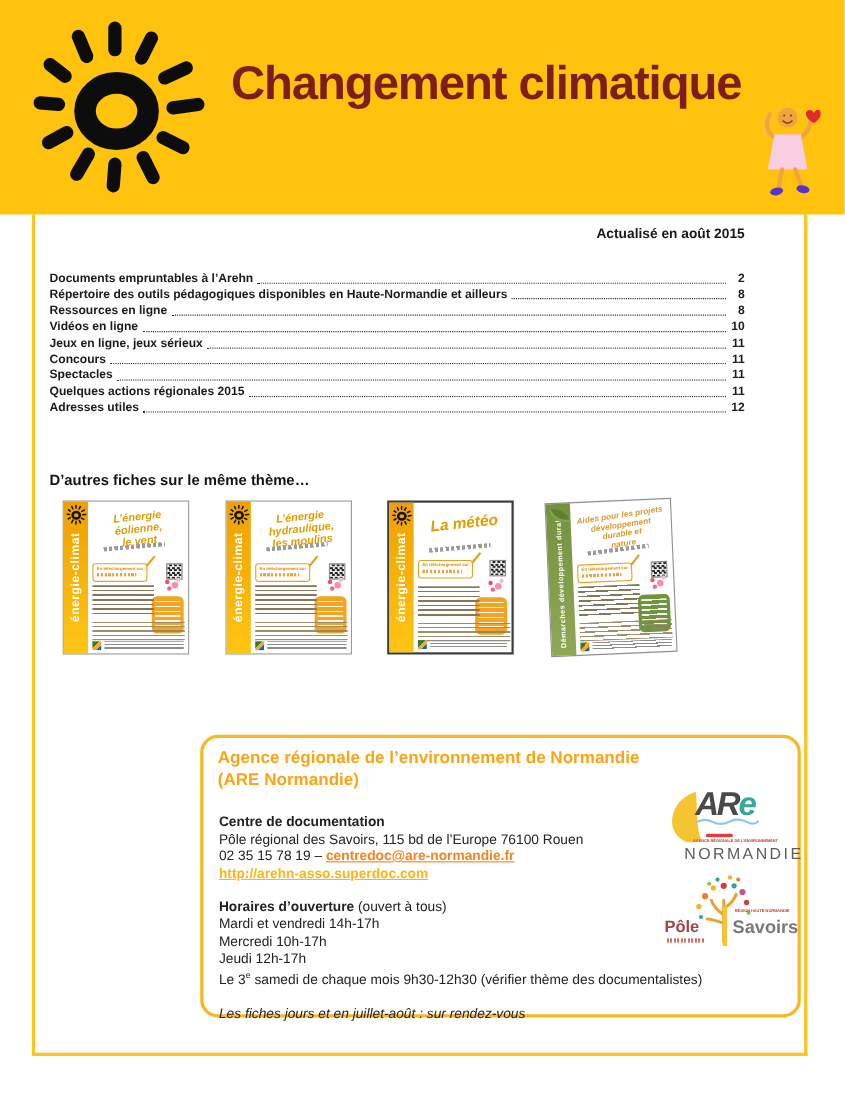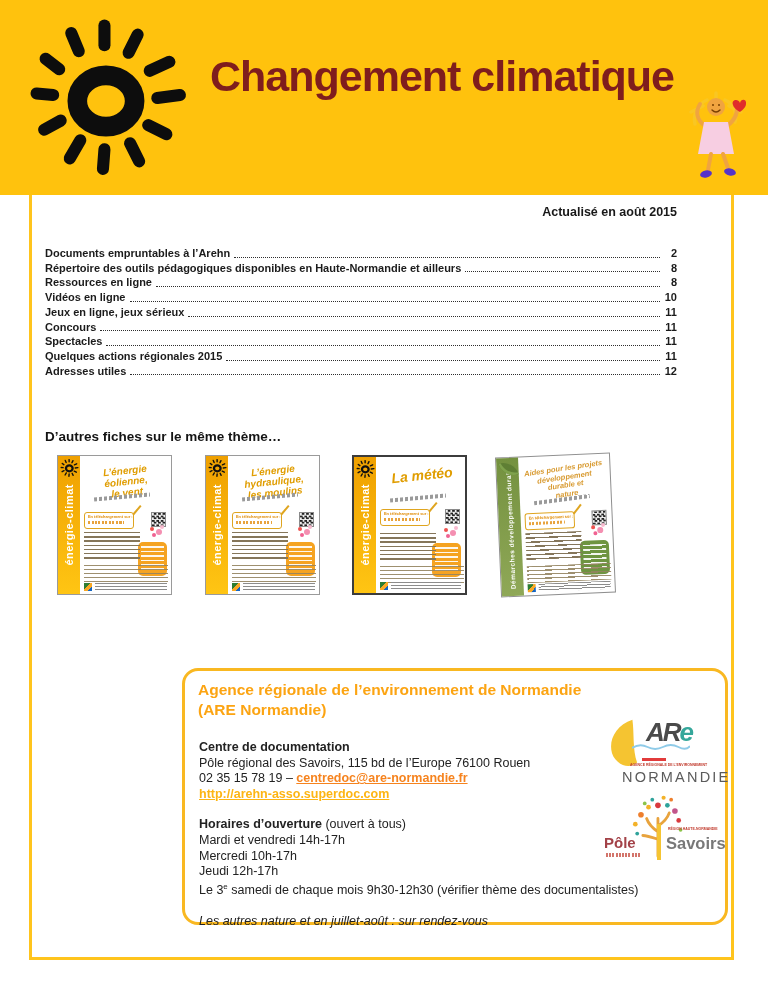--- a/index.html
+++ b/index.html
@@ -60,21 +60,21 @@
   .agency-text p{margin:1px;}
   .b{font-weight:bold;}
   .it{font-style:italic;}
   .gap{height:14px;}
   a.link-email{color:#F6831E;font-weight:bold;text-decoration:underline;}
   a.link-web{color:#FDB513;font-weight:bold;text-decoration:underline;}
   sup{font-size:8px;}
   
   .are-logo{position:absolute;left:606px;top:716px;width:116px;height:76px;}
   .are-blob{position:absolute;left:0;top:2px;width:38px;height:52px;}
-  .are-letters{position:absolute;left:40px;top:-6px;font-size:26px;font-weight:bold;font-style:italic;letter-spacing:-2px;line-height:44px;}
+  .are-letters{position:absolute;left:26px;top:-6px;font-size:30px;font-weight:bold;font-style:italic;letter-spacing:-2px;line-height:44px;}
   .are-letters .dark{color:#4A4A4A;}
   .are-letters .teal{color:#35A79B;}
   .are-wave{position:absolute;left:26px;top:27px;width:58px;height:8px;}
   .are-underline{position:absolute;left:36px;top:42px;width:24px;height:3px;background:#E23B3B;}
   .are-caption{position:absolute;left:24px;top:47px;font-size:7px;color:#C0392B;font-weight:bold;transform:scale(.5);transform-origin:0 0;white-space:nowrap;}
   .are-region{position:absolute;left:16px;top:53px;font-size:14.5px;color:#5B5B5B;letter-spacing:2.2px;}
   
   .pole-logo{position:absolute;left:596px;top:794px;width:134px;height:70px;}
   .pole-tree{position:absolute;left:28px;top:0;width:66px;height:66px;}
   .pole-word1{position:absolute;left:8px;bottom:13px;font-size:15px;font-weight:bold;color:#A34248;}
@@ -324,21 +324,21 @@
   <p>Pôle régional des Savoirs, 115 bd de l’Europe 76100 Rouen</p>
   <p><span>02 35 15 78 19 – </span><a class="link-email" href="#">centredoc@are-normandie.fr</a></p>
   <p><a class="link-web" href="#">http://arehn-asso.superdoc.com</a></p>
   <div class="gap"></div>
   <p><span class="b">Horaires d’ouverture</span><span> (ouvert à tous)</span></p>
   <p>Mardi et vendredi 14h-17h</p>
   <p>Mercredi 10h-17h</p>
   <p>Jeudi 12h-17h</p>
   <p><span>Le 3</span><sup>e</sup><span> samedi de chaque mois 9h30-12h30 (vérifier thème des documentalistes)</span></p>
   <div class="gap"></div>
-  <p class="it">Les autres nature et en juillet-août : sur rendez-vous</p>
+  <p class="it">Les fiches jours et en juillet-août : sur rendez-vous</p>
 </div>
 
 <div class="are-logo">
   <svg class="are-blob" viewBox="0 0 40 56">
     <path d="M28,2 C10,8 2,24 6,38 C10,50 24,56 33,48 C28,34 30,16 28,2 Z" fill="#F5C431"></path>
   </svg>
   <div class="are-letters"><span class="dark">AR</span><span class="teal">e</span></div>
   <svg class="are-wave" viewBox="0 0 60 8">
     <path d="M0,5 Q8,0 16,4 T32,4 T48,4 T60,3" stroke="#8FCBE8" stroke-width="2" fill="none"></path>
   </svg>

